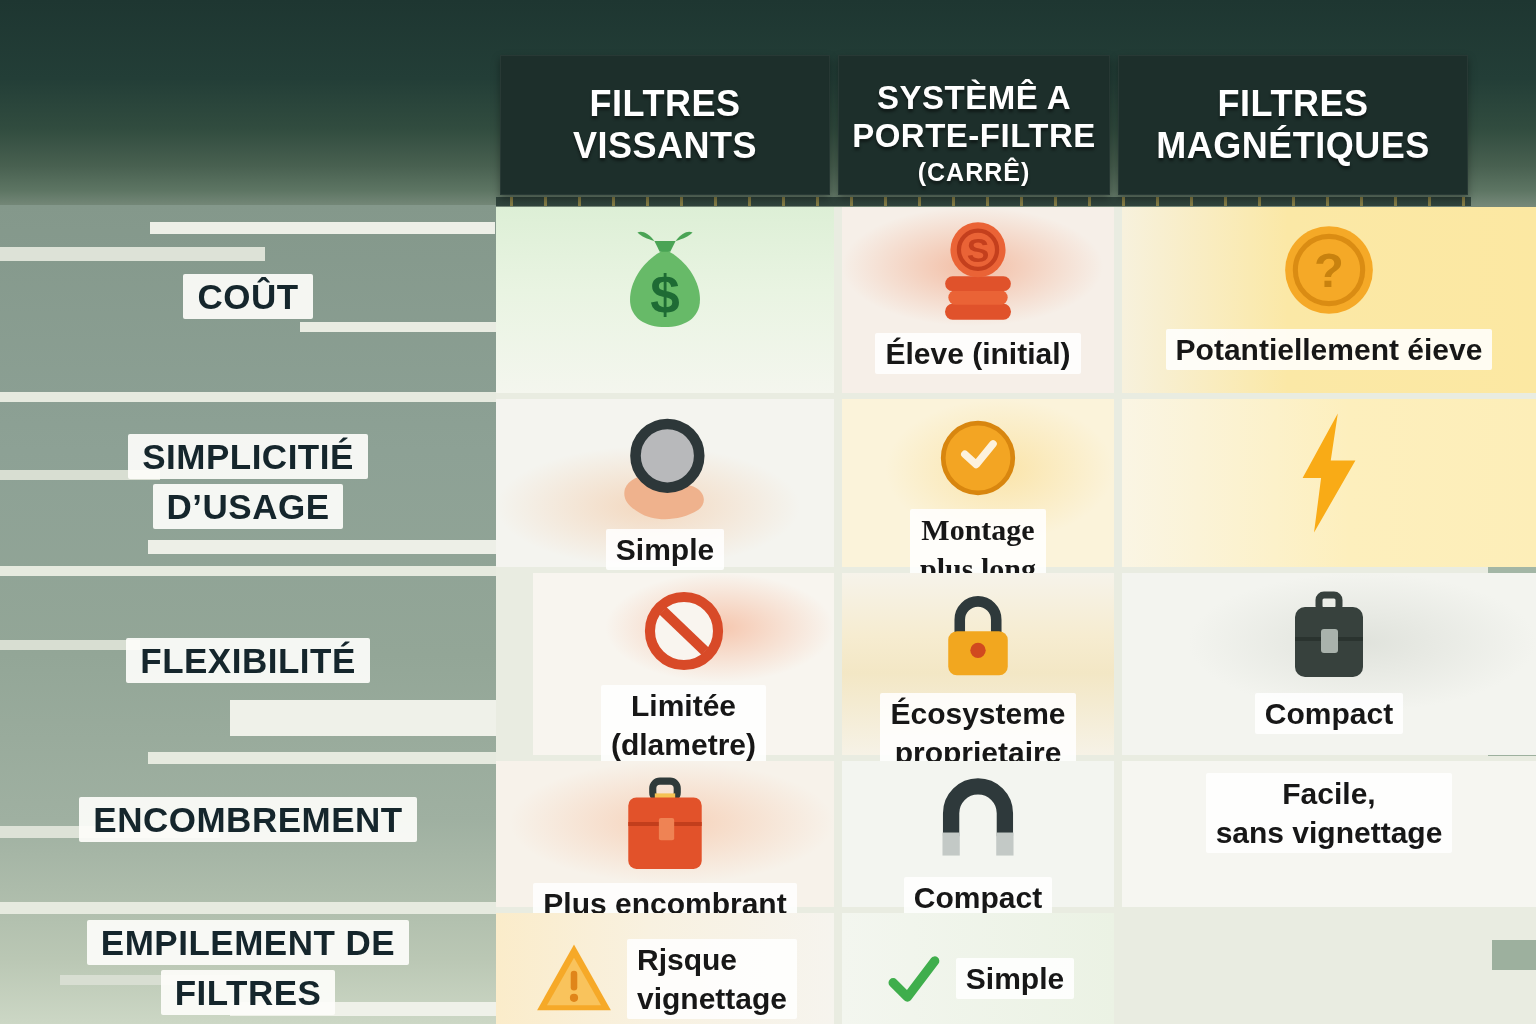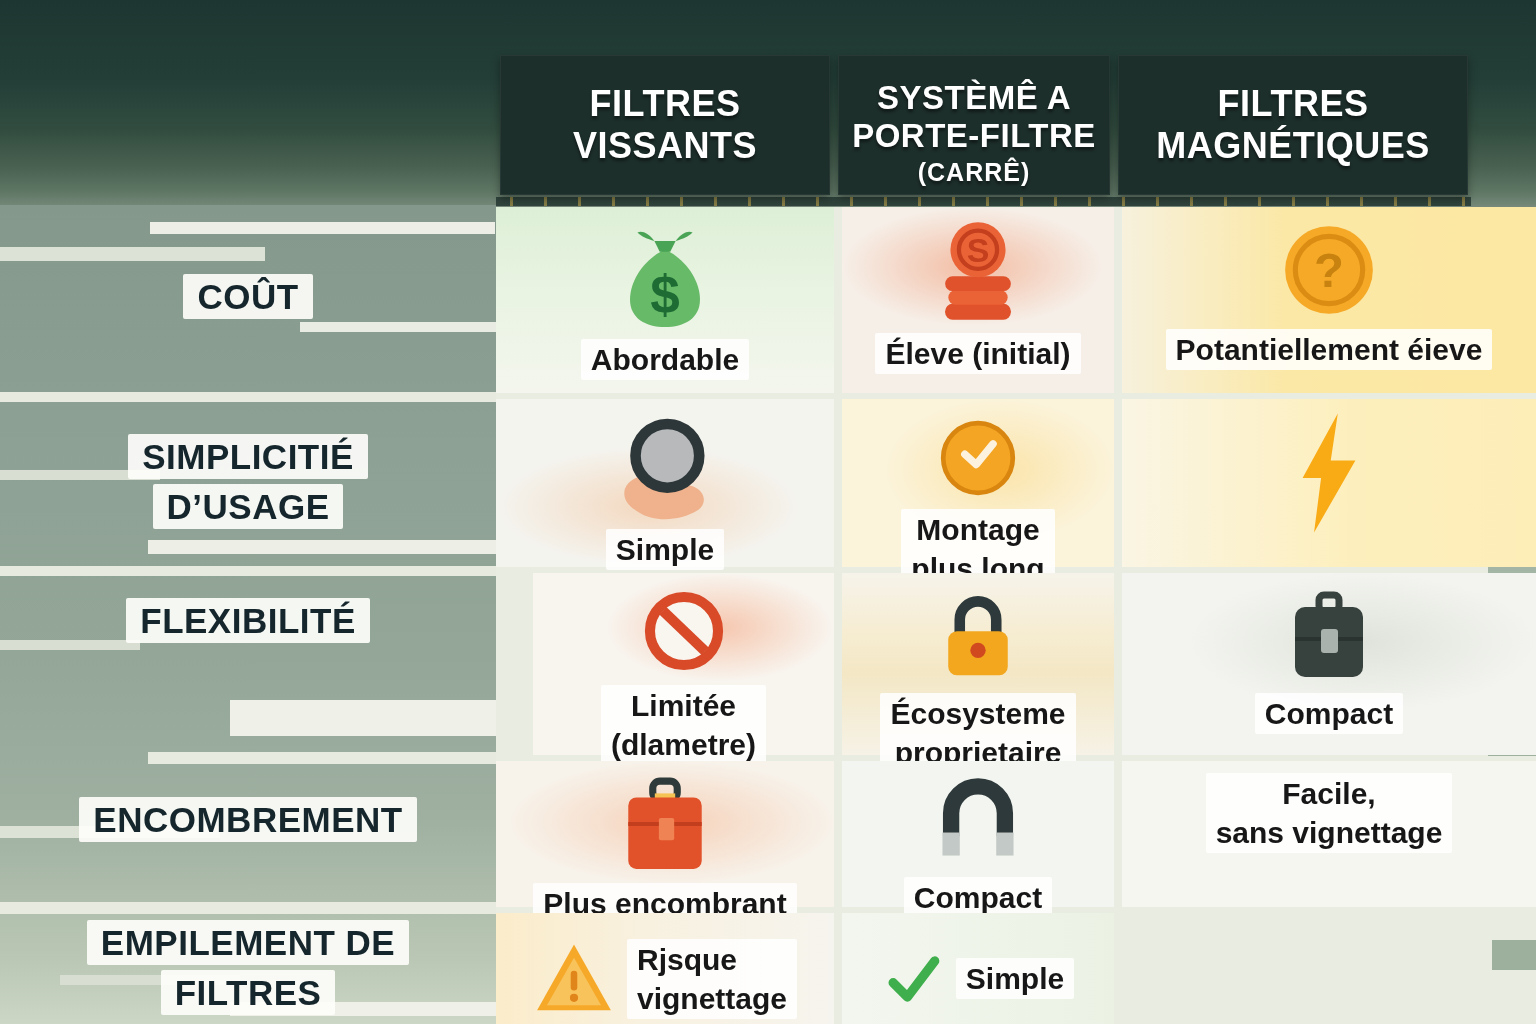--- a/index.html
+++ b/index.html
@@ -35,21 +35,21 @@
   #h2 .t{font-size:33px;margin-top:16px;}
   .hbox .s{font-weight:bold;font-size:25px;margin-top:3px;letter-spacing:1px;text-shadow:0 3px 3px rgba(0,0,0,.45);}
   
   .row-label{position:absolute;left:28px;width:440px;text-align:center;z-index:3;}
   .row-label span{
     display:inline;font-size:35px;font-weight:bold;color:#15262c;line-height:1.42;
     letter-spacing:.5px;white-space:pre-line;background:rgba(253,253,250,.93);
     padding:3px 14px;border-radius:2px;
     box-decoration-break:clone;-webkit-box-decoration-break:clone;
   }
-  #lbl1{top:272px;}#lbl2{top:432px;}#lbl3{top:596px;}#lbl4{top:795px;}#lbl5{top:918px;}
+  #lbl1{top:272px;}#lbl2{top:432px;}#lbl3{top:636px;}#lbl4{top:795px;}#lbl5{top:918px;}
   
   .grid{
     position:absolute;left:490px;top:207px;width:1046px;height:817px;
     display:grid;grid-template-columns:338px 272px 1fr;grid-template-rows:186px 168px 182px 146px auto;
     gap:6px 8px;padding-left:6px;box-sizing:border-box;
   }
   .cell{display:flex;flex-direction:column;align-items:center;justify-content:flex-start;padding-top:12px;box-sizing:border-box;}
   .cell.inline{flex-direction:row;align-items:center;justify-content:center;gap:12px;padding-top:20px;}
   .cell-text{
     font-size:30px;font-weight:bold;color:#171717;text-align:center;line-height:1.3;
@@ -72,21 +72,21 @@
   .i-case{width:100px;height:100px;}
   .i-box{width:106px;height:102px;}
   .i-magnet{width:96px;height:96px;}
   .i-warn{width:82px;height:82px;}
   .i-check-sm{width:62px;height:62px;}
   
   .c-r1c1{background:linear-gradient(180deg,#ddefd6 0%,#e9f4e2 45%,#f4f6ee 100%);}
   .c-r1c2{background-color:#f6efe8;background-image:radial-gradient(closest-side at 48% 32%,rgba(240,148,108,.55),rgba(240,148,108,0));}
   .c-r1c3{background:linear-gradient(90deg,#f7f1dd 0%,#fbe8a6 40%,#fce8a2 100%);}
   .c-r2c1{background-color:#f4f4ef;background-image:radial-gradient(closest-side at 45% 64%,rgba(243,198,160,.6),rgba(243,198,160,0));}
-  .c-r2c2{background-color:#fbf3da;background-image:radial-gradient(closest-side at 58% 42%,rgba(250,216,130,.55),rgba(250,216,130,0));}
+  .c-r2c2{background-color:#fbf3da;background-image:radial-gradient(closest-side at 58% 42%,rgba(250,216,130,.55),rgba(250,216,130,0));font-family:Liberation Serif, serif;}
   .c-r2c3{background:linear-gradient(90deg,#faf5e4 0%,#fdefbd 55%,#fdeeb8 100%);}
   .c-r3c1{background-color:#f8f5ef;background-image:radial-gradient(closest-side at 62% 30%,rgba(244,168,132,.6),rgba(244,168,132,0));margin-left:37px;}
   .c-r3c2{background-color:#f6f8f1;background-image:radial-gradient(closest-side at 50% 50%,rgba(205,235,185,.55),rgba(205,235,185,0));}
   .c-r3c3{background:linear-gradient(180deg,#f6f3ea 0%,#f6ecd0 35%,#f3e7c5 55%,#f6f2e6 100%);}
   .c-r4c1{background-color:#f3f4ef;background-image:radial-gradient(closest-side at 58% 38%,rgba(208,212,204,.55),rgba(208,212,204,0));}
   .c-r4c2{background-color:#f7f2ea;background-image:radial-gradient(closest-side at 52% 42%,rgba(245,178,138,.5),rgba(245,178,138,0));}
   .c-r4c3{background:#f3f5f0;}
   .c-r5c1{background:linear-gradient(90deg,#fbecca 0%,#f8f1e0 45%,#f6f4ee 100%);}
   .c-r5c2{background:#f6f6f1;}
   .c-r5c3{background:linear-gradient(90deg,#f3f6ef 0%,#ebf2e4 100%);}
@@ -149,21 +149,20 @@
     <div class="cell c-r1c1">
       <span class="cell-icon i-money">
           <svg viewBox="0 0 100 100" xmlns="http://www.w3.org/2000/svg">
       <path d="M50 26 C32 34 17 54 17 73 C17 91 32 99 50 99 C68 99 83 91 83 73 C83 54 68 34 50 26Z" fill="#67ba68"></path>
       <path d="M40 18 L60 18 L55 28 L45 28 Z" fill="#4aa455"></path>
       <path d="M40 18 C34 10 28 8 24 10 C28 14 33 16 40 18Z" fill="#4aa455"></path>
       <path d="M60 18 C66 10 72 8 76 10 C72 14 67 16 60 18Z" fill="#4aa455"></path>
       <text x="50" y="86" text-anchor="middle" font-size="50" font-weight="bold" fill="#1e6b34" font-family="'Liberation Sans',sans-serif">$</text>
     </svg>
         </span>
-      <span class="cell-text">Abordable</span>
     </div>
     <div class="cell c-r1c2">
       <span class="cell-icon i-coins">
           <svg viewBox="0 0 100 100" xmlns="http://www.w3.org/2000/svg">
       <rect x="19" y="80" width="62" height="15" rx="7" fill="#e0522b"></rect>
       <rect x="22" y="67" width="56" height="14" rx="7" fill="#ea6336"></rect>
       <rect x="19" y="54" width="62" height="14" rx="7" fill="#e0522b"></rect>
       <circle cx="50" cy="29" r="26" fill="#ea6336"></circle>
       <circle cx="50" cy="29" r="18" fill="none" stroke="#c43f1d" stroke-width="4"></circle>
       <text x="50" y="41" text-anchor="middle" font-size="32" font-weight="bold" fill="#c43f1d" font-family="'Liberation Sans',sans-serif">S</text>

